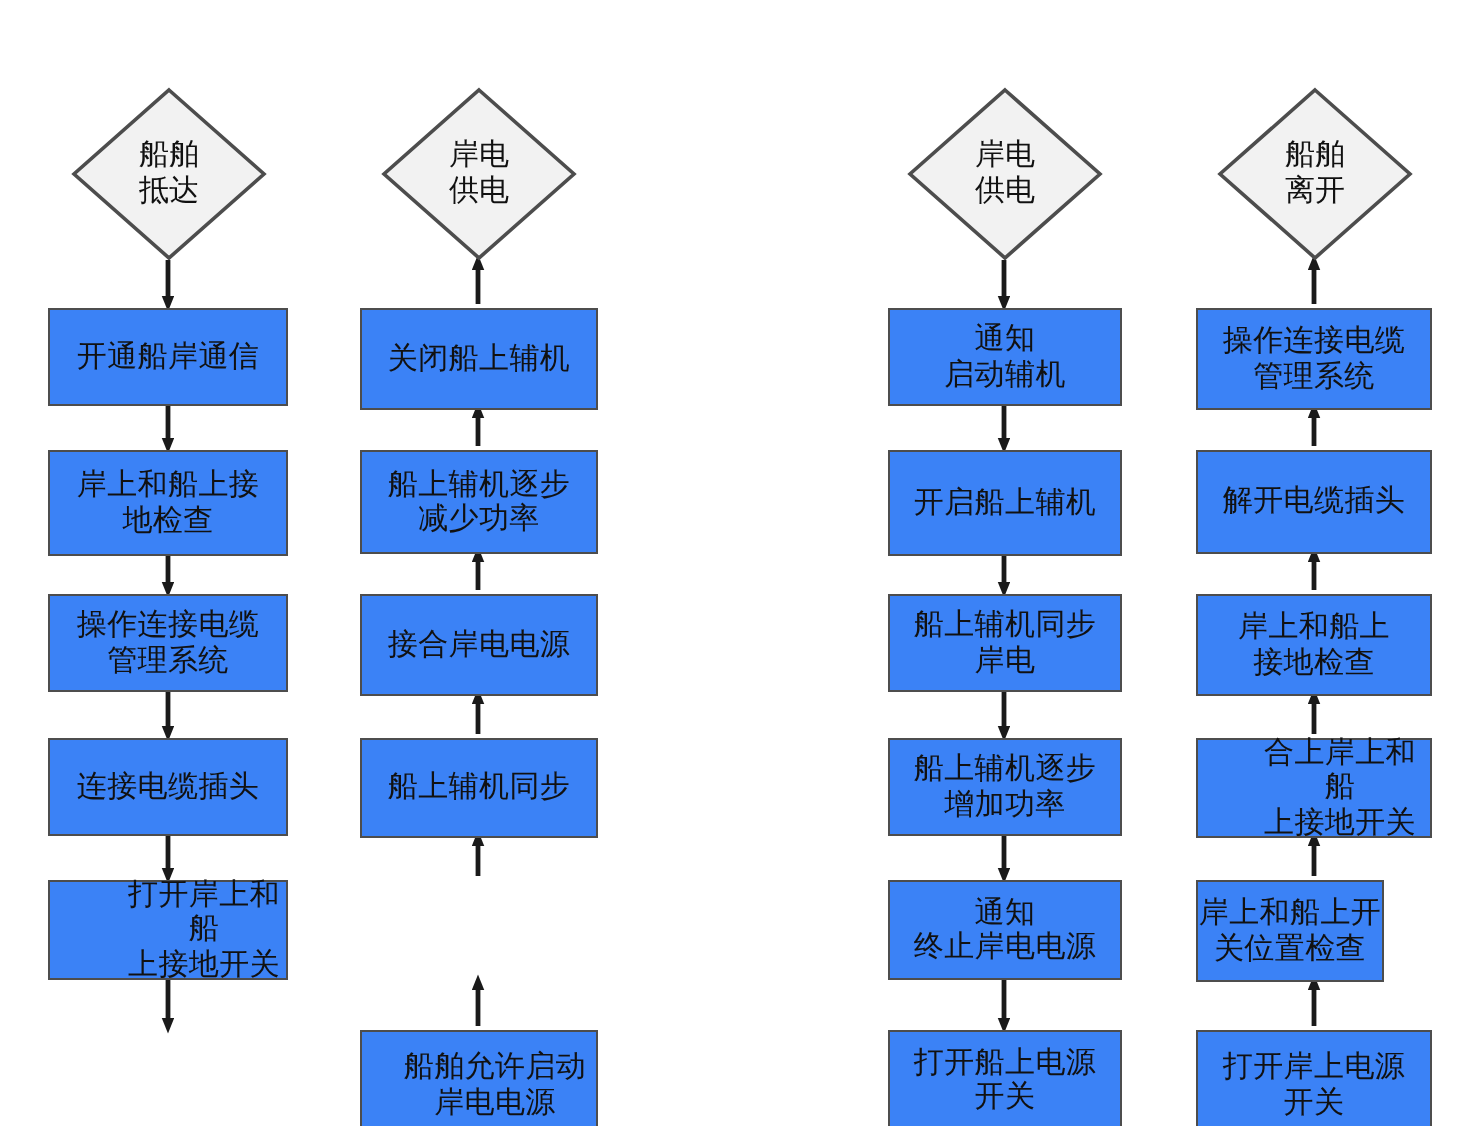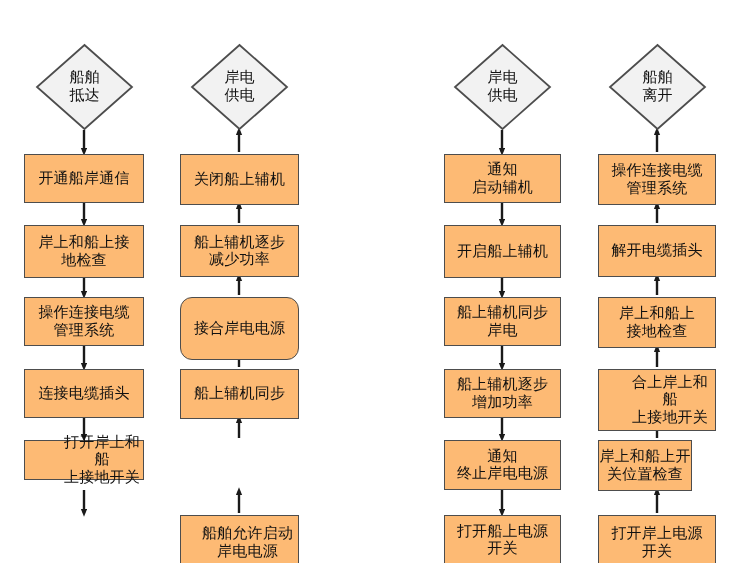--- a/index.html
+++ b/index.html
@@ -17,21 +17,21 @@
   #canvas {
     position: absolute;
     left: 0; top: 12px;
     width: 729px;
     height: 563px;
     margin-top: 20px;
   }
   .node {
     position: absolute;
     box-sizing: border-box;
-    background: #fdba74;
+    background: #3b82f6;
     border: 1.6px solid #4d4d4d;
     display: flex;
     align-items: center;
     justify-content: center;
     text-align: center;
     color: #111111;
     font-size: 15px;
     line-height: 1.14;
     letter-spacing: 0.2px;
     white-space: pre-line;
@@ -135,35 +135,35 @@
     <div class="diamond-label">船舶
 抵达</div>
   </div>
 
   <div class="node" style="left:24px;top:122px;width:120px;height:49px;">开通船岸通信</div>
   <div class="node" style="left:24px;top:193px;width:120px;height:53px;">岸上和船上接
 地检查</div>
   <div class="node" style="left:24px;top:265px;width:120px;height:49px;">操作连接电缆
 管理系统</div>
   <div class="node" style="left:24px;top:337px;width:120px;height:49px;">连接电缆插头</div>
-  <div class="node" style="left:24px;top:408px;width:120px;height:40px;padding-left:36px;">打开岸上和船
+  <div class="node" style="left:24px;top:408px;width:120px;height:50px;padding-left:36px;">打开岸上和船
 上接地开关</div>
 
   <div class="diamond-wrap" style="left:190px;top:11px;width:99px;height:88px;">
     <svg width="99" height="88" viewBox="0 0 99 88">
       <polygon points="49.5,2 97,44 49.5,86 2,44" fill="#f2f2f2" stroke="#4d4d4d" stroke-width="1.8"></polygon>
     </svg>
     <div class="diamond-label">岸电
 供电</div>
   </div>
 
   <div class="node" style="left:180px;top:122px;width:119px;height:51px;">关闭船上辅机</div>
   <div class="node" style="left:180px;top:193px;width:119px;height:52px;">船上辅机逐步
 减少功率</div>
-  <div class="node" style="left:180px;top:265px;width:119px;height:63px;border-radius:12px;">接合岸电电源</div>
+  <div class="node" style="left:180px;top:265px;width:119px;height:51px;">接合岸电电源</div>
   <div class="node" style="left:180px;top:337px;width:119px;height:50px;">船上辅机同步</div>
   <div class="node" style="left:180px;top:483px;width:119px;height:55px;padding-left:16px;">船舶允许启动
 岸电电源</div>
 
   <div class="diamond-wrap" style="left:453px;top:11px;width:99px;height:88px;">
     <svg width="99" height="88" viewBox="0 0 99 88">
       <polygon points="49.5,2 97,44 49.5,86 2,44" fill="#f2f2f2" stroke="#4d4d4d" stroke-width="1.8"></polygon>
     </svg>
     <div class="diamond-label">岸电
 供电</div>
@@ -187,20 +187,20 @@
     </svg>
     <div class="diamond-label">船舶
 离开</div>
   </div>
 
   <div class="node" style="left:598px;top:122px;width:118px;height:51px;">操作连接电缆
 管理系统</div>
   <div class="node" style="left:598px;top:193px;width:118px;height:52px;">解开电缆插头</div>
   <div class="node" style="left:598px;top:265px;width:118px;height:51px;">岸上和船上
 接地检查</div>
-  <div class="node" style="left:598px;top:337px;width:118px;height:62px;padding-left:26px;">合上岸上和船
+  <div class="node" style="left:598px;top:337px;width:118px;height:50px;padding-left:26px;">合上岸上和船
 上接地开关</div>
   <div class="node" style="left:598px;top:408px;width:94px;height:51px;">岸上和船上开
 关位置检查</div>
   <div class="node" style="left:598px;top:483px;width:118px;height:55px;">打开岸上电源
 开关</div>
 
 </div>
 
 </body></html>

